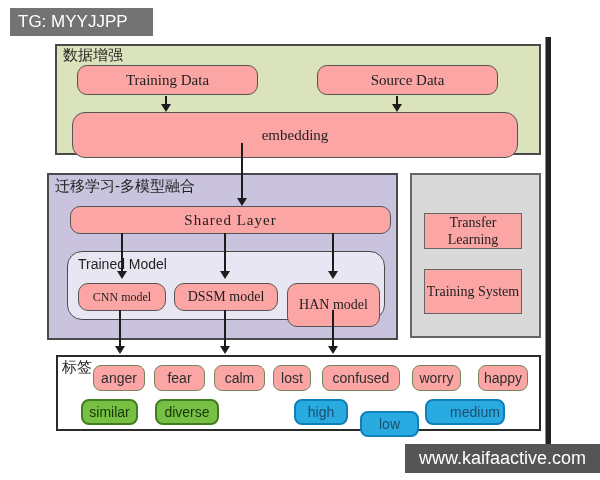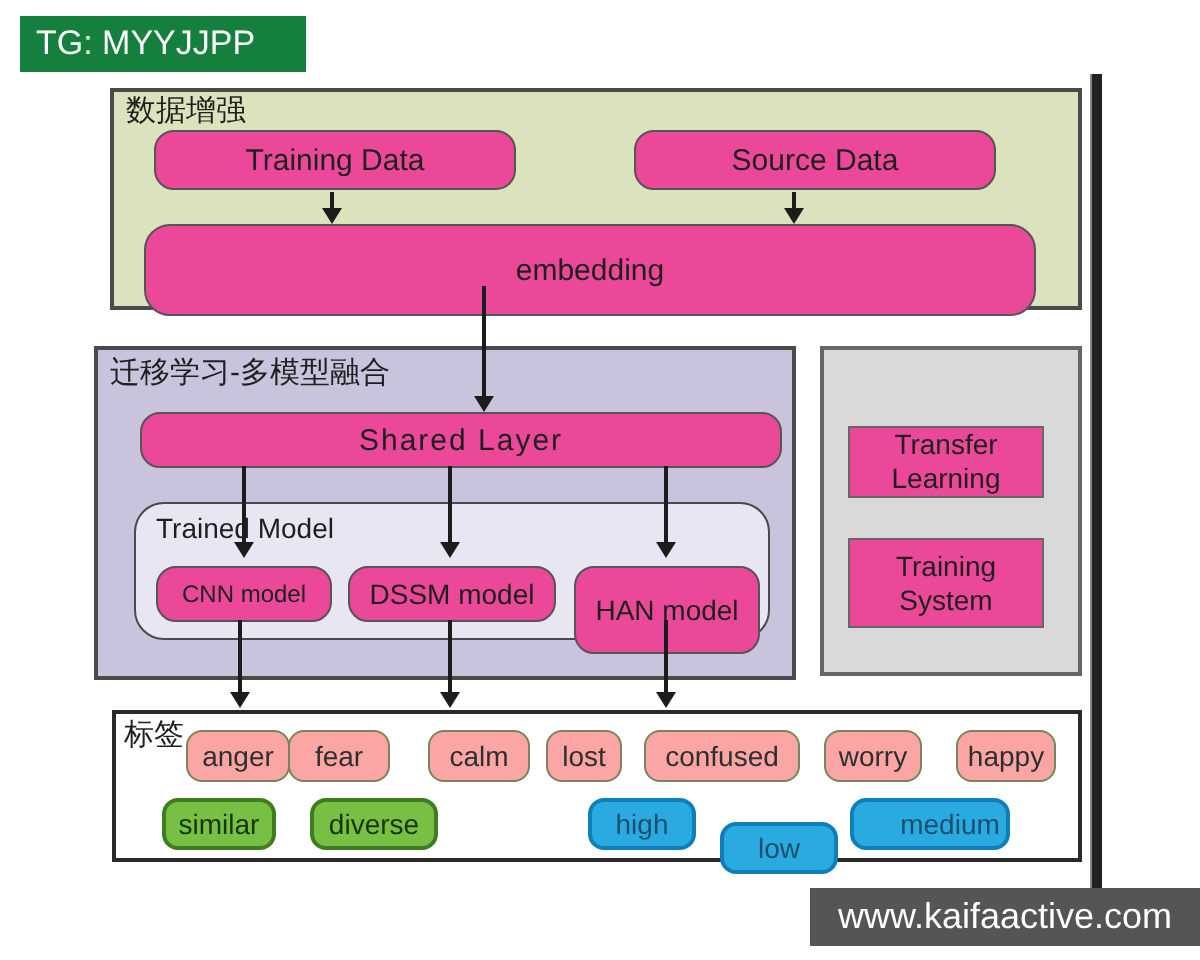--- a/index.html
+++ b/index.html
@@ -1,35 +1,35 @@
 <!DOCTYPE html>
 <html><head>
 <meta charset="utf-8">
 <style>
   html,body{margin:0;padding:0;background:#fff;}
   .stage{
     position:relative;width:600px;height:480px;background:#ffffff;overflow:hidden;
     font-family:"Liberation Sans",sans-serif;color:#2b2b2b;
   }
   
-  .wm{position:absolute;background:#15803d;color:#fff;display:flex;align-items:center;}
+  .wm{position:absolute;background:#737373;color:#fff;display:flex;align-items:center;}
   .wm-top{left:10px;top:8px;width:135px;height:28px;font-size:17px;padding-left:8px;}
   .wm-bottom{left:405px;top:444px;width:195px;height:29px;font-size:18px;justify-content:center;background:#555;}
   .edge-bar{position:absolute;left:545px;top:37px;width:5px;height:407px;background:#222;border-left:1px solid #888;}
   
   .panel{position:absolute;box-sizing:border-box;}
   .panel-green{left:55px;top:44px;width:486px;height:111px;background:#dbe3bc;border:2px solid #4a4a4a;}
   .panel-purple{left:47px;top:173px;width:351px;height:167px;background:#c9c3dd;border:2px solid #4a4a4a;}
   .panel-gray{left:410px;top:173px;width:131px;height:165px;background:#d9d9d9;border:2px solid #666;}
   .panel-white{left:56px;top:355px;width:485px;height:76px;background:#fff;border:2px solid #2a2a2a;}
   .panel-title{position:absolute;font-size:15px;color:#1f1f1f;white-space:nowrap;}
   
   .node{
-    position:absolute;box-sizing:border-box;background:#ec4899;border:1.5px solid #555;
-    display:flex;align-items:center;justify-content:center;font-size:15px;color:#1f1f1f;
+    position:absolute;box-sizing:border-box;background:#fca5a5;border:1.5px solid #555;
+    display:flex;align-items:center;justify-content:center;font-size:15px;color:#1f1f1f;font-family:Liberation Serif, serif;
   }
   .round{border-radius:10px;}
   .subpanel{
     position:absolute;box-sizing:border-box;left:67px;top:251px;width:318px;height:69px;
     background:#e9e6f3;border:1.5px solid #4a4a4a;border-radius:15px;
   }
   .subpanel-title{position:absolute;left:78px;top:256px;font-size:14px;color:#1f1f1f;}
   .sq{border:1.5px solid #666;font-size:14px;text-align:center;line-height:17px;}
   
   .tag{
@@ -71,21 +71,21 @@
   <div class="node round" style="left:287px;top:283px;width:93px;height:44px;font-size:14px;">HAN model</div>
 
   <div class="panel panel-gray"></div>
   <div class="node sq" style="left:424px;top:213px;width:98px;height:36px;">Transfer Learning</div>
   <div class="node sq" style="left:424px;top:269px;width:98px;height:45px;">Training System</div>
 
   <div class="panel panel-white"></div>
   <span class="panel-title" style="left:62px;top:358px;">标签</span>
 
   <div class="tag tag-pale" style="left:93px;top:365px;width:52px;">anger</div>
-  <div class="tag tag-pale" style="left:144px;top:365px;width:51px;">fear</div>
+  <div class="tag tag-pale" style="left:154px;top:365px;width:51px;">fear</div>
   <div class="tag tag-pale" style="left:214px;top:365px;width:51px;">calm</div>
   <div class="tag tag-pale" style="left:273px;top:365px;width:38px;">lost</div>
   <div class="tag tag-pale" style="left:322px;top:365px;width:78px;">confused</div>
   <div class="tag tag-pale" style="left:412px;top:365px;width:49px;">worry</div>
   <div class="tag tag-pale" style="left:478px;top:365px;width:50px;">happy</div>
 
   <div class="tag tag-grn" style="left:81px;top:399px;width:57px;">similar</div>
   <div class="tag tag-grn" style="left:155px;top:399px;width:64px;">diverse</div>
 
   <div class="tag tag-blu" style="left:294px;top:399px;width:54px;">high</div>

